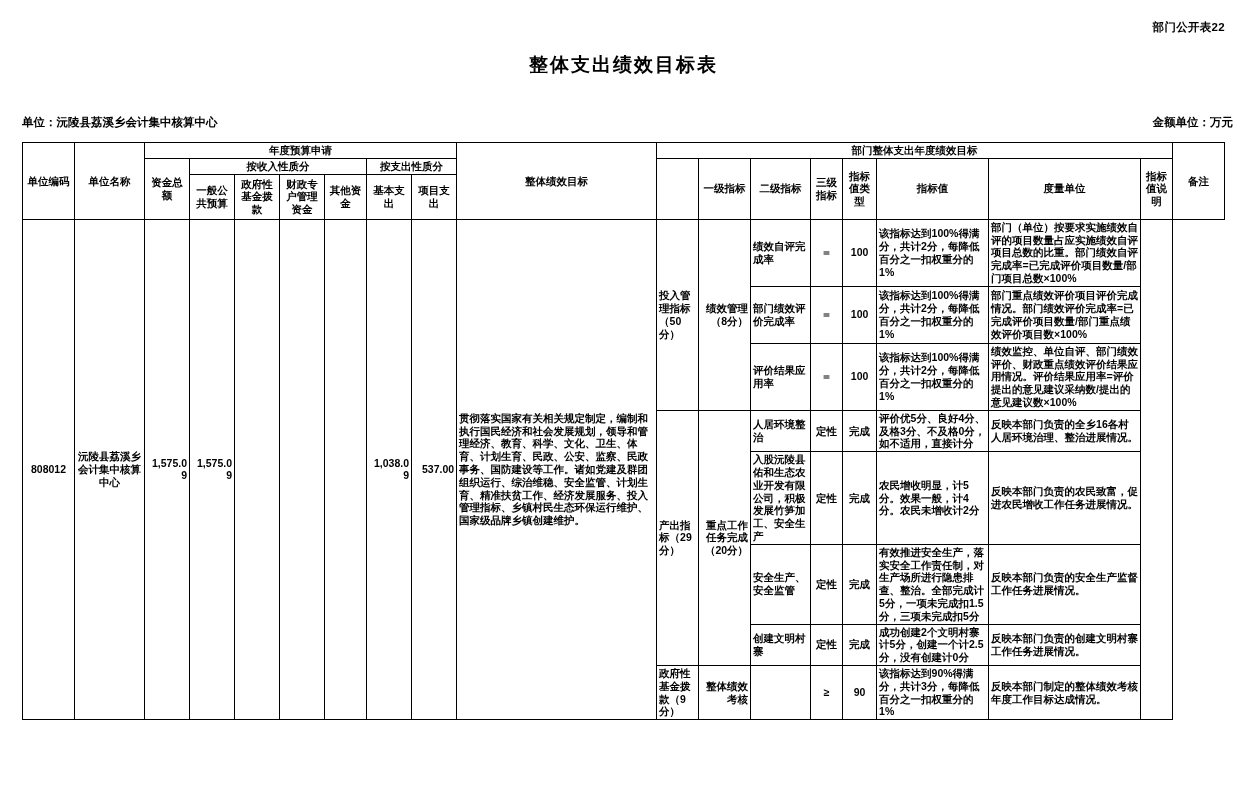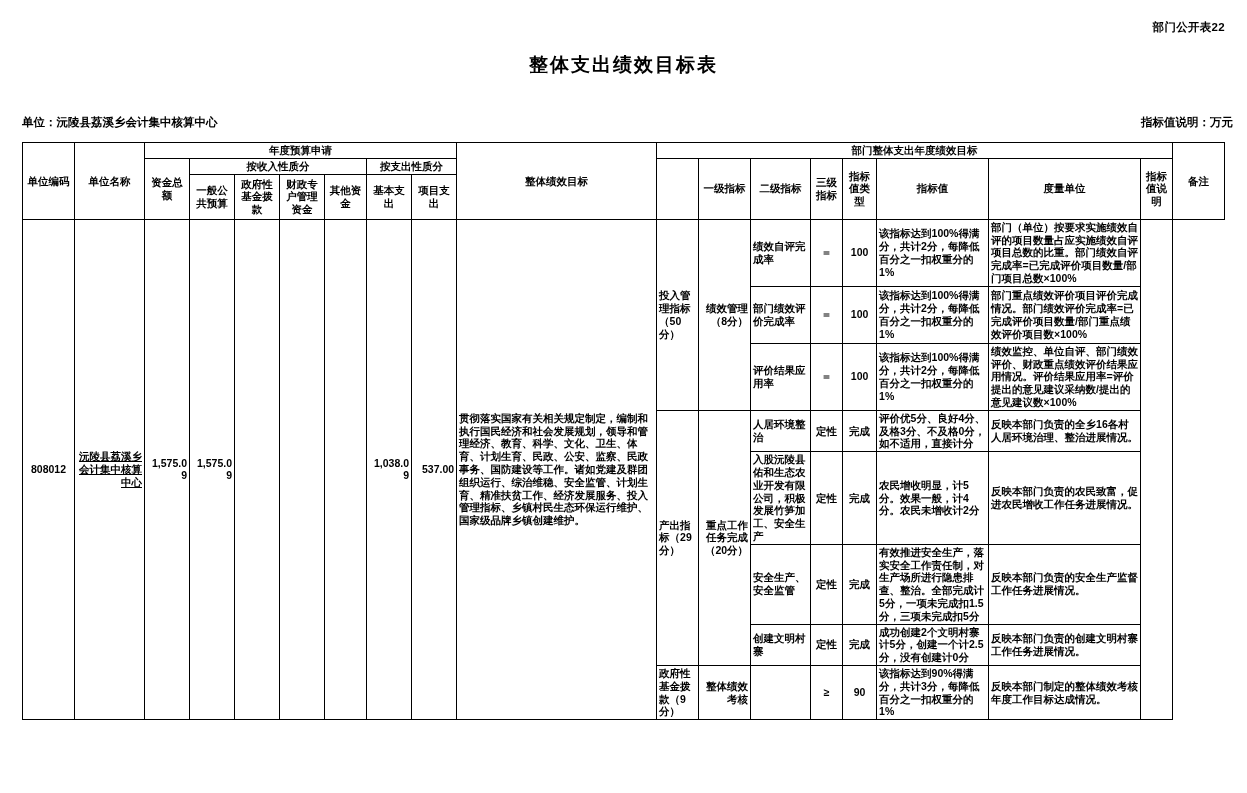--- a/index.html
+++ b/index.html
@@ -74,22 +74,21 @@
     padding: 1px 2px;
     vertical-align: middle;
     line-height: 1.22;
     word-break: break-all;
     overflow: hidden;
   }
   .hc {
     text-align: center;
   }
   .hl {
-    text-align: right;
-    text-decoration: underline;
+    text-align: center;
   }
   .vtop {
     vertical-align: top;
   }
   .body-cell {
     font-size: 10px;
     font-weight: bold;
     line-height: 1.3;
   }
   .num {
@@ -152,21 +151,21 @@
 <body>
 
 <div class="page">
 
   <div class="corner-note">部门公开表22</div>
 
   <div class="doc-title">整体支出绩效目标表</div>
 
   <div class="meta-row">
     <span class="meta-left">单位：沅陵县荔溪乡会计集中核算中心</span>
-    <span class="meta-right">指标值说明：万元</span>
+    <span class="meta-right">金额单位：万元</span>
   </div>
 
   <table class="main">
     <colgroup>
       <col style="width:52px">
       <col style="width:70px">
       <col style="width:45px">
       <col style="width:45px">
       <col style="width:45px">
       <col style="width:45px">

